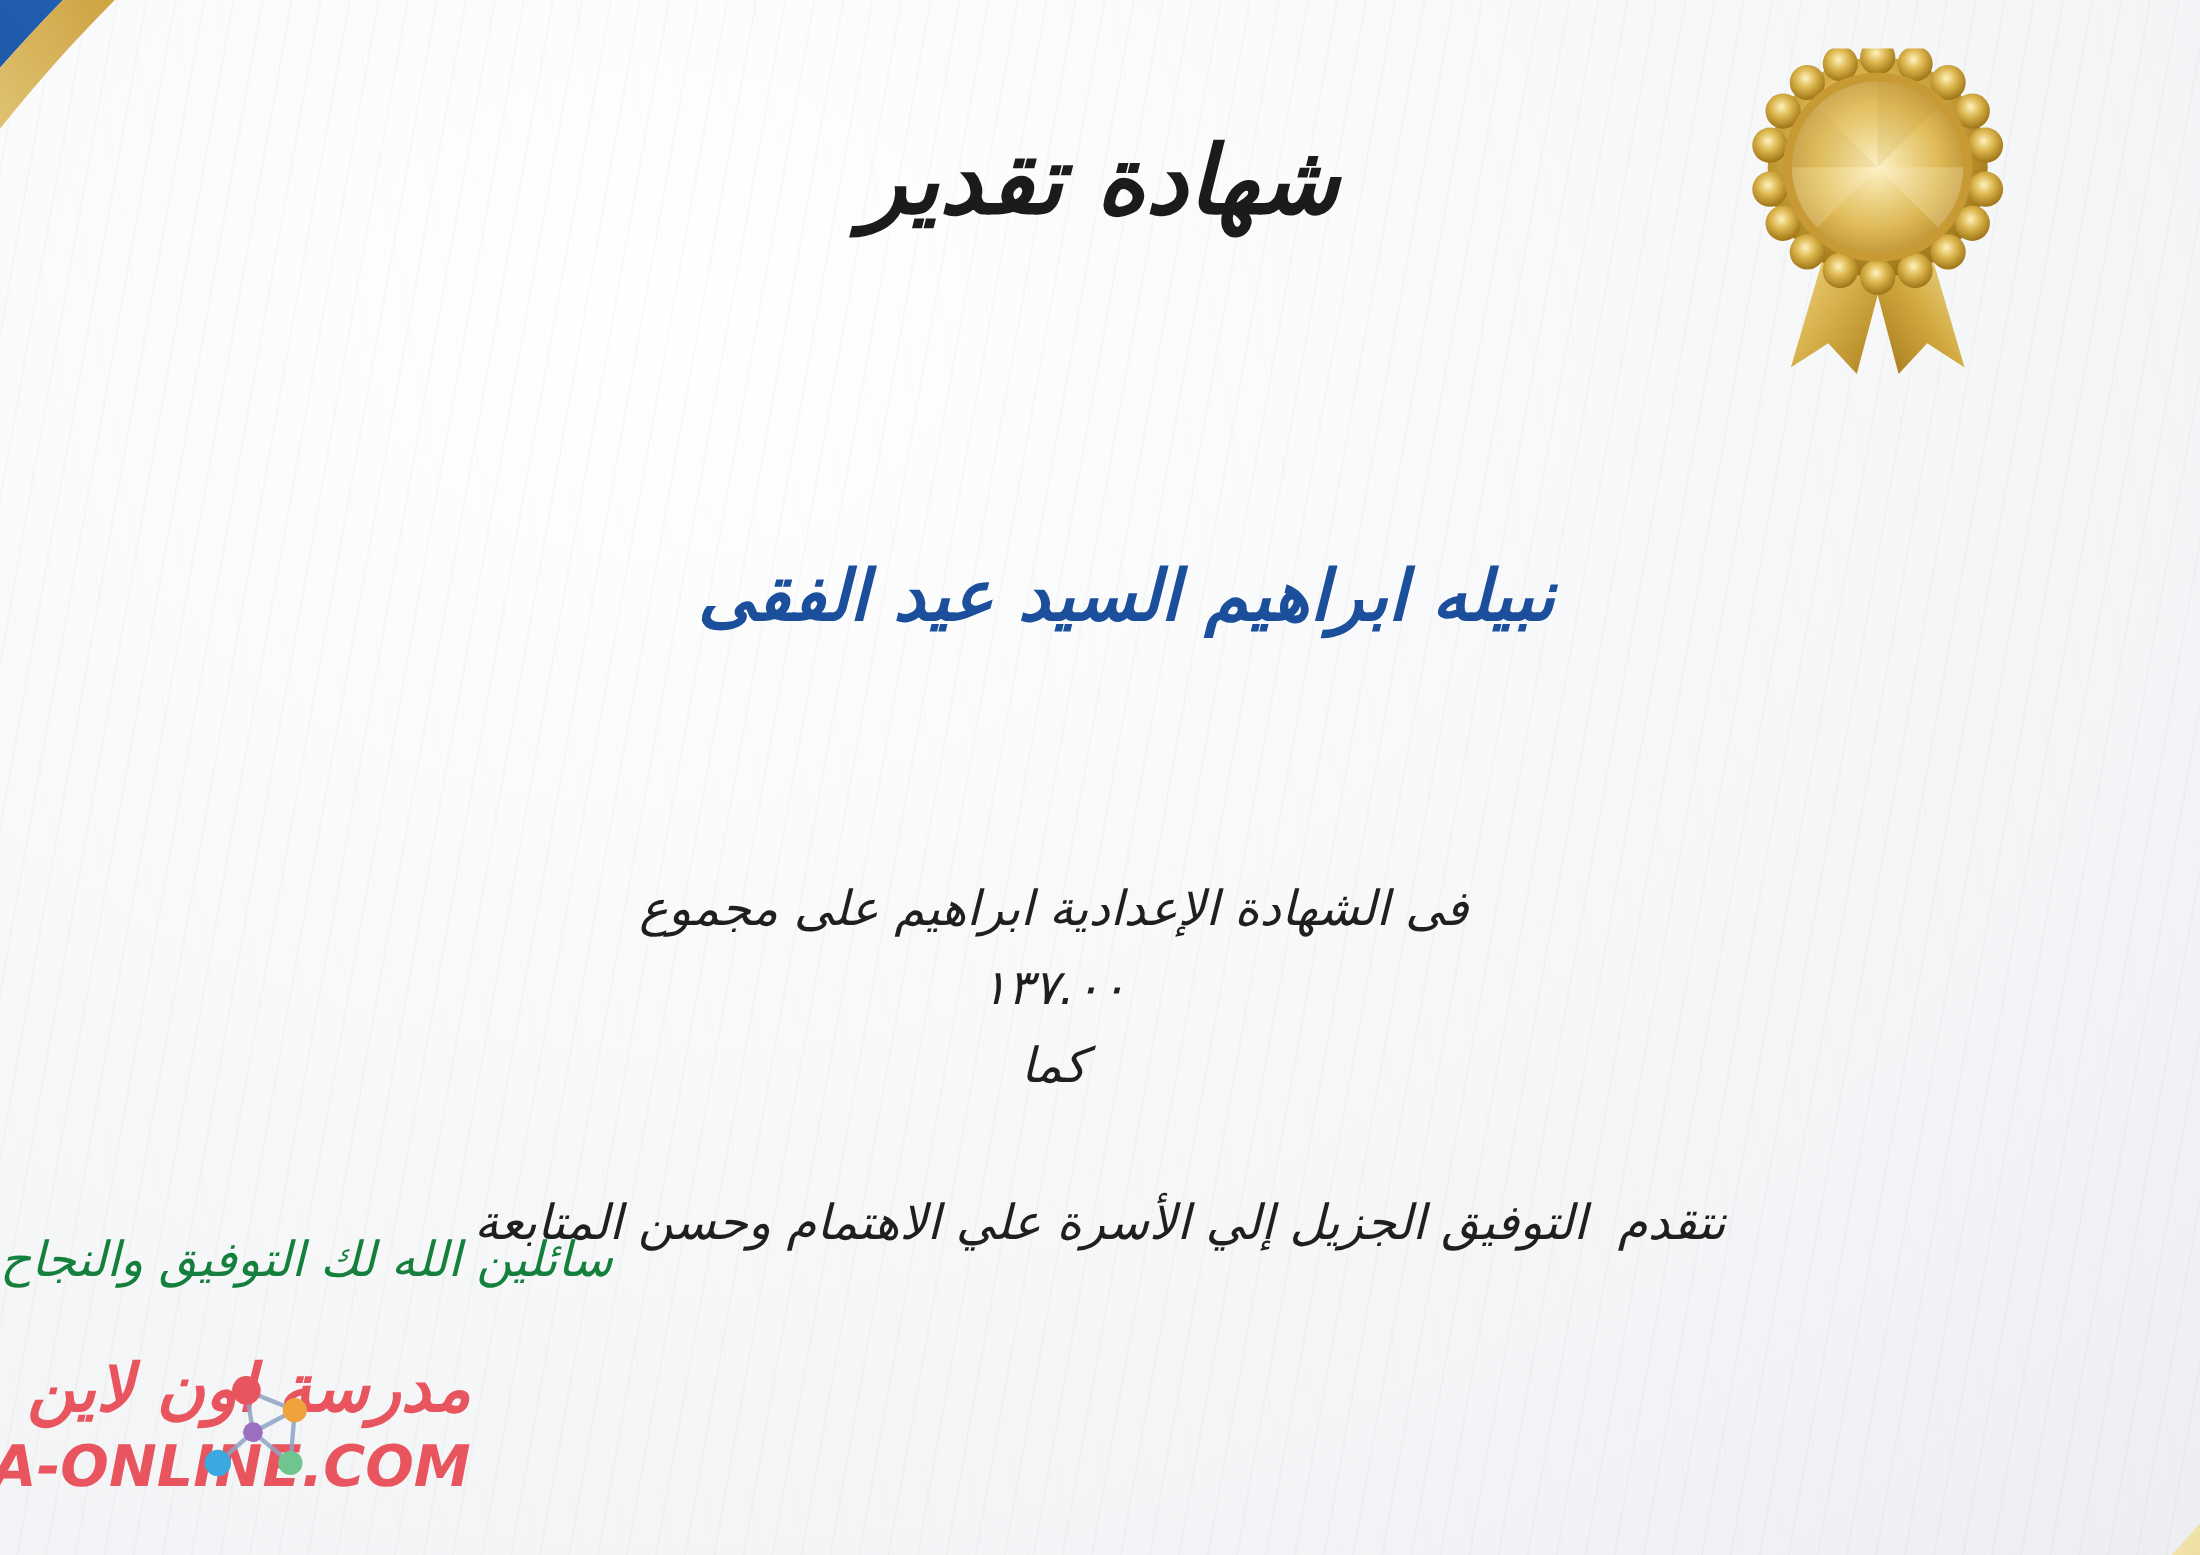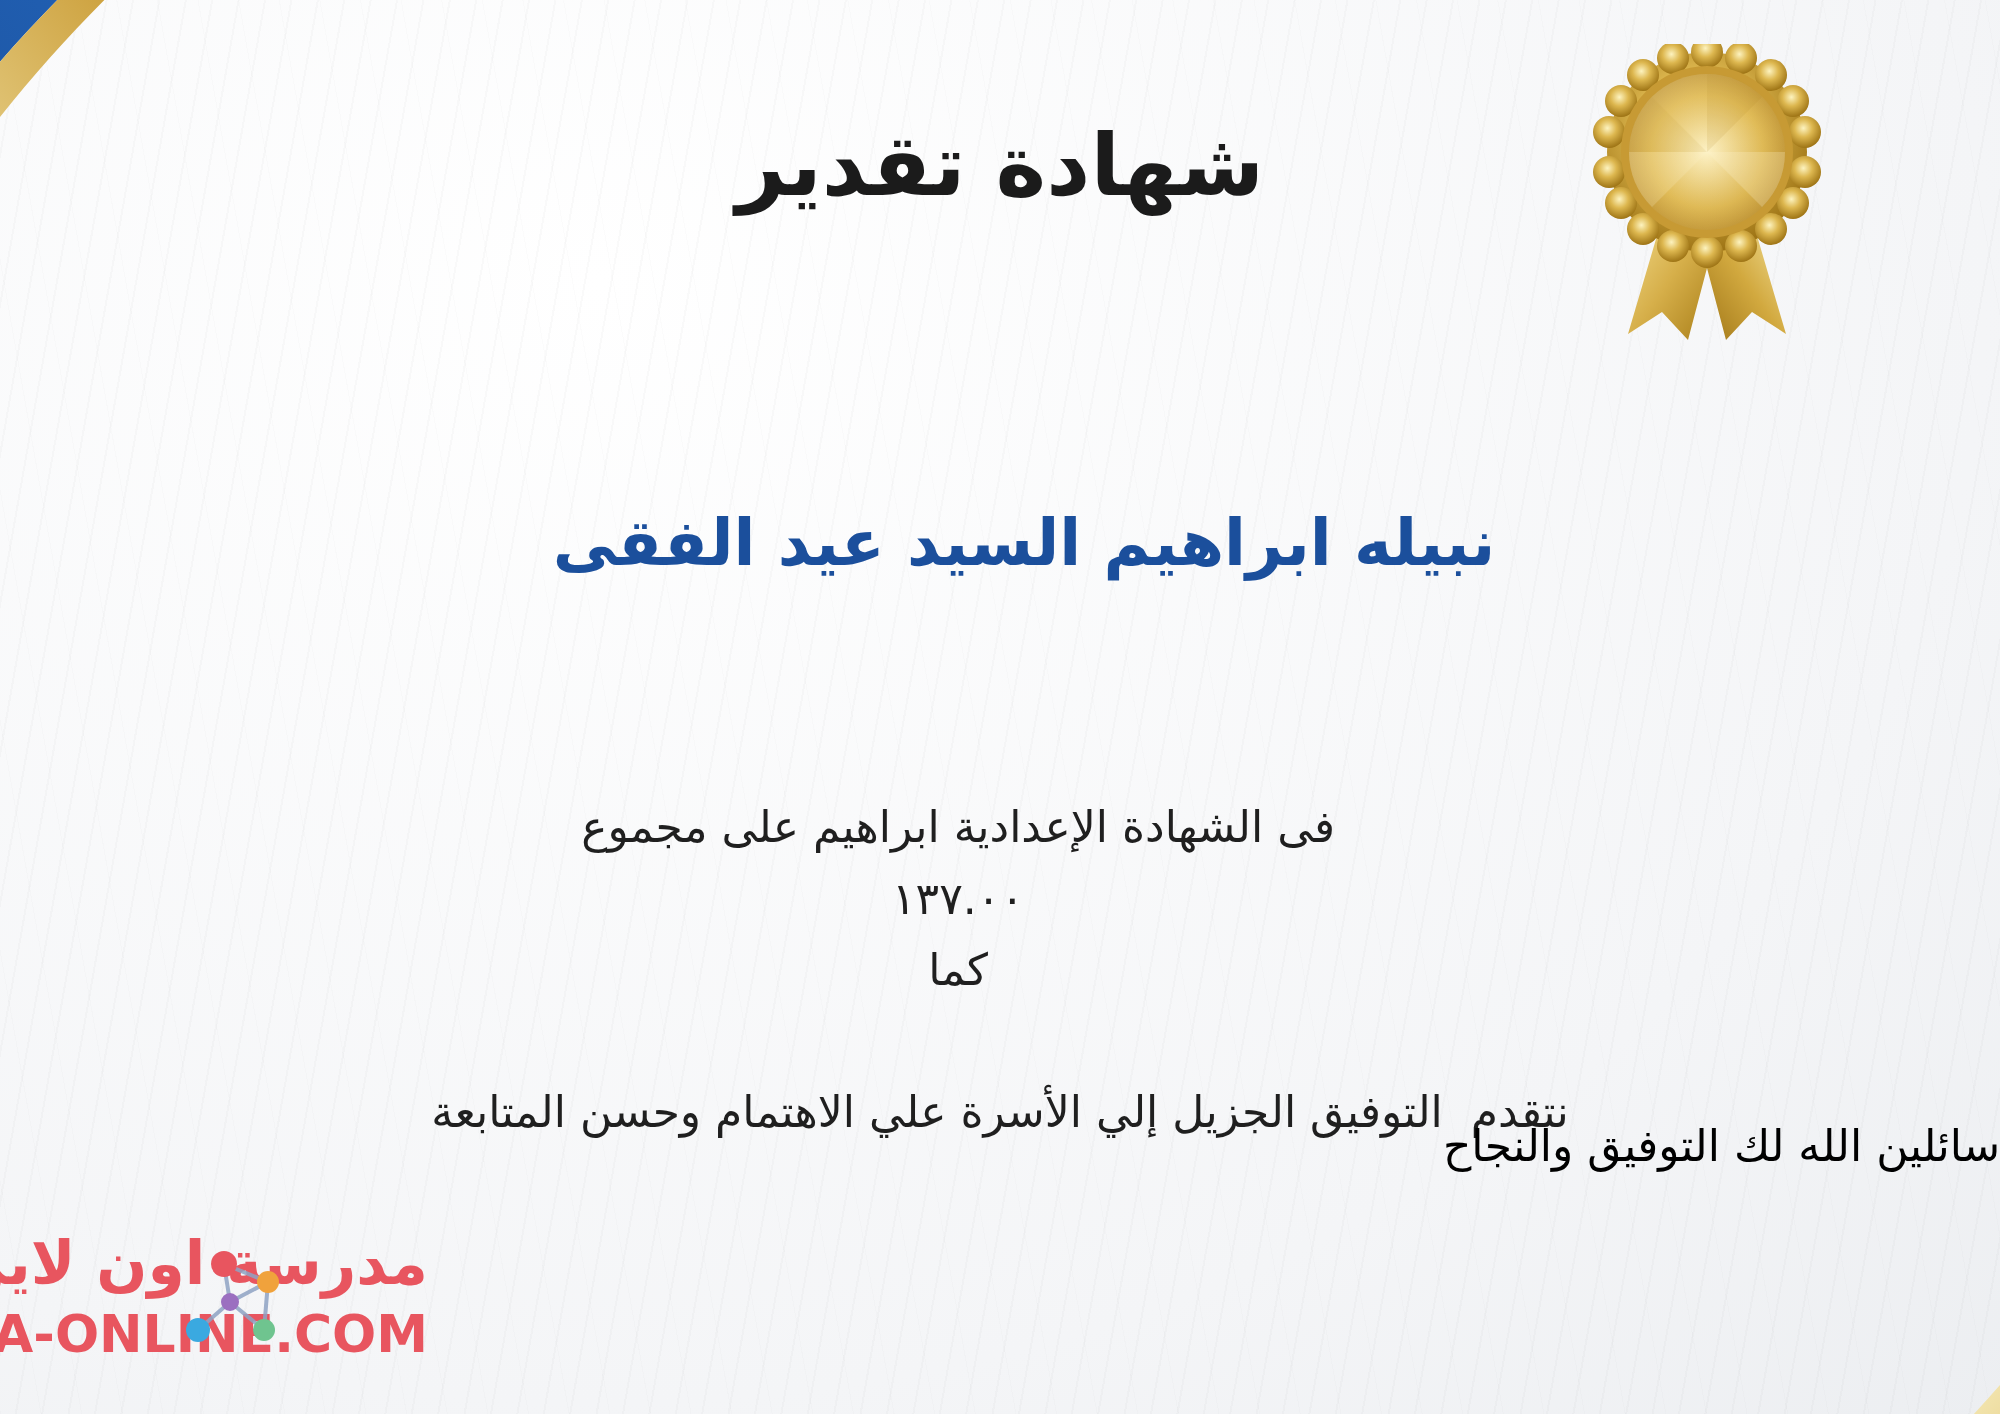--- a/index.html
+++ b/index.html
@@ -14,20 +14,21 @@
     overflow: hidden;
     font-family: "DejaVu Sans", "Liberation Sans", sans-serif;
   }
 
   .certificate {
     position: relative;
     width: 2000px;
     height: 1414px;
     background: #ffffff;
     overflow: hidden;
+    font-style: italic;
   }
 
   
   .paper-texture {
     position: absolute;
     inset: 0;
     background:
       repeating-linear-gradient(100deg,
         rgba(0,0,0,0.018) 0px,
         rgba(0,0,0,0.018) 2px,
@@ -118,23 +119,23 @@
     font-weight: 500;
     letter-spacing: 2px;
     padding: 0 26px;
   }
 
   .closing {
     position: absolute;
     top: 1113px;
     left: 0;
     right: 0;
-    text-align: right;
+    text-align: left;
     font-size: 44px;
-    color: #000000;
+    color: #15803d;
     line-height: 1.5;
   }
 
   
   .logo {
     position: absolute;
     left: 28px;
     bottom: 36px;
     width: 560px;
     height: 150px;

